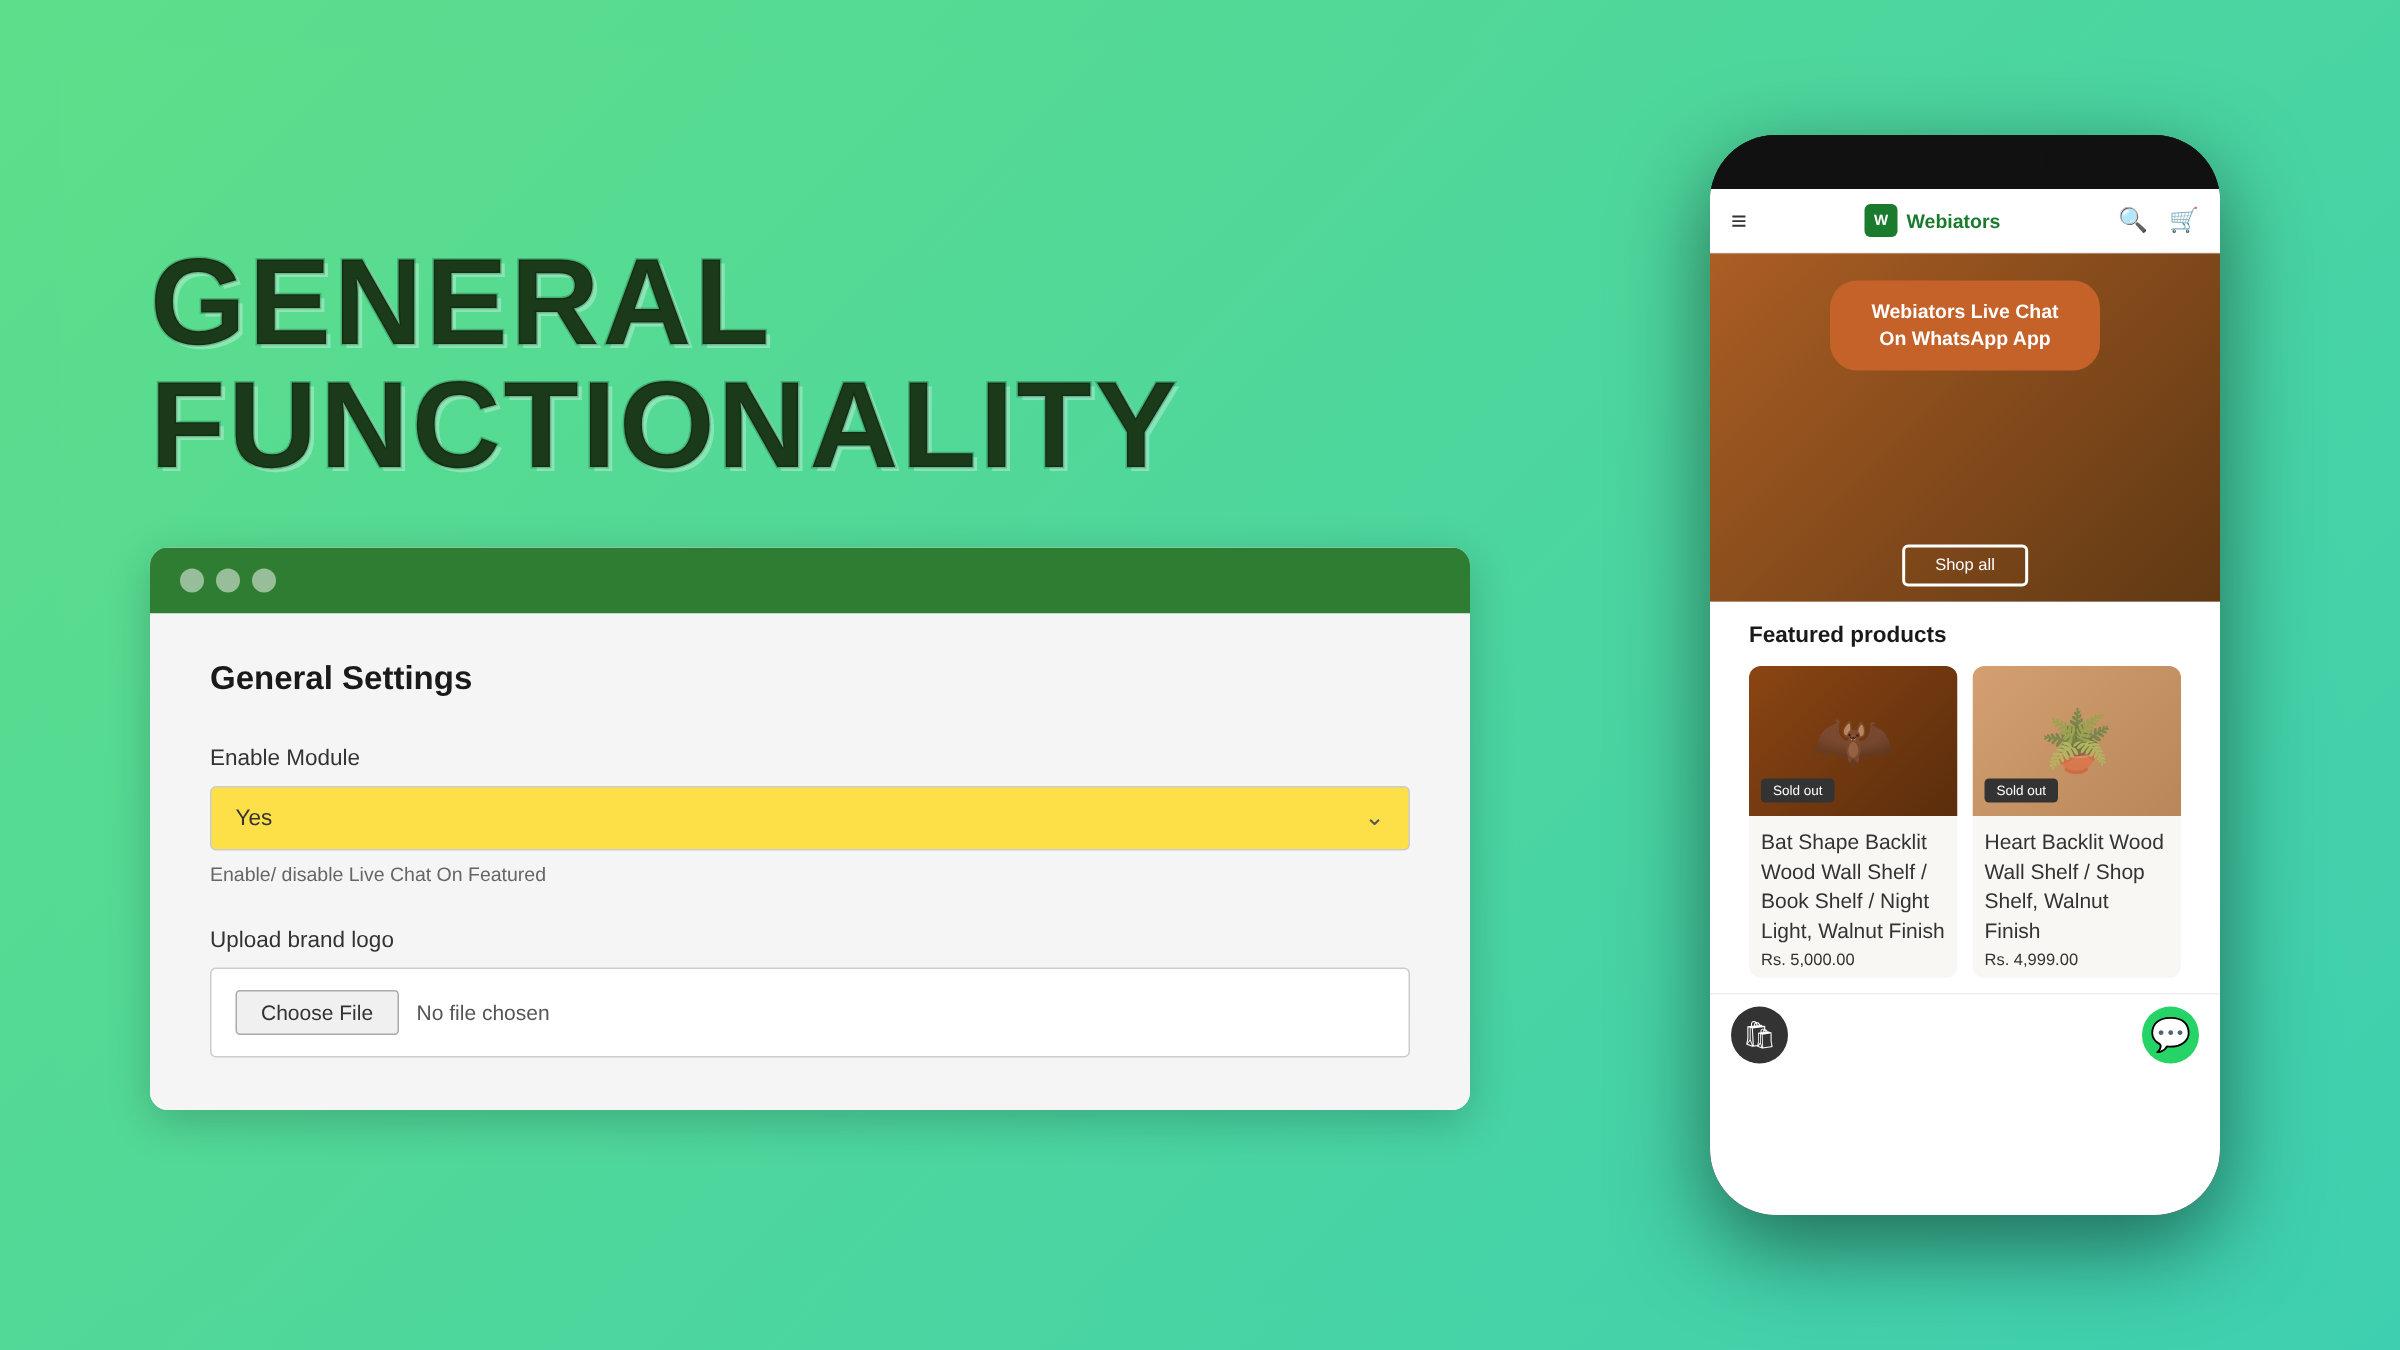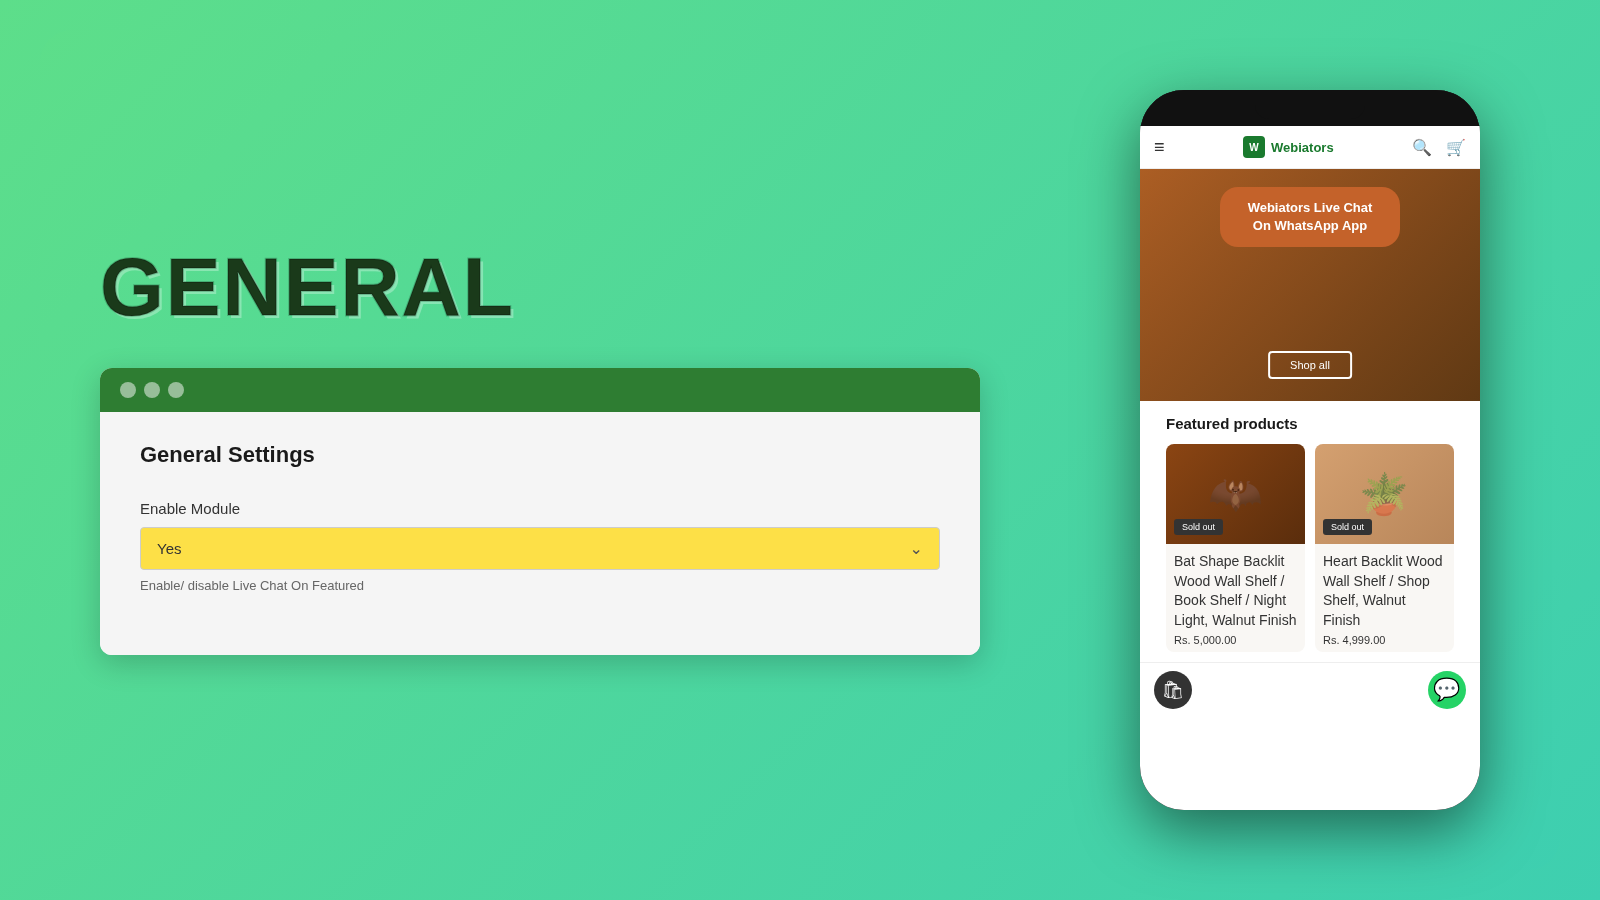--- a/index.html
+++ b/index.html
@@ -58,21 +58,21 @@
       gap: 8px;
     }
     .browser-dot {
       width: 16px;
       height: 16px;
       border-radius: 50%;
       background: rgba(255,255,255,0.5);
     }
     .browser-content {
       background: #f5f5f5;
-      padding: 30px 40px 62px 40px;
+      padding: 30px 40px 35px 40px;
     }
     .settings-title {
       font-size: 22px;
       font-weight: 800;
       color: #1a1a1a;
       margin-bottom: 32px;
     }
     .form-group {
     }
     .form-label {
@@ -242,21 +242,21 @@
       text-align: center;
       color: white;
       font-size: 13px;
       font-weight: 600;
       line-height: 1.4;
       width: 180px;
       z-index: 2;
     }
     .hero-shop-btn {
       position: absolute;
-      bottom: 22px;
+      bottom: 10px;
       left: 50%;
       transform: translateX(-50%);
       background: transparent;
       border: 2px solid white;
       color: white;
       padding: 6px 20px;
       border-radius: 4px;
       font-size: 11px;
       cursor: pointer;
       z-index: 2;
@@ -355,20 +355,21 @@
     }
   </style>
 </head>
 <body>
 
 <div class="outer-card">
 
   <div class="left-section">
     <div class="headline">
       <span>GENERAL</span><br>
+      <span>FUNCTIONALITY</span>
     </div>
 
     <div class="browser-card">
       <div class="browser-titlebar">
         <div class="browser-dot"></div>
         <div class="browser-dot"></div>
         <div class="browser-dot"></div>
       </div>
       <div class="browser-content">
         <div class="settings-title">General Settings</div>
@@ -378,20 +379,27 @@
           <div class="form-select-wrapper">
             <select class="form-select">
               <option>Yes</option>
               <option>No</option>
             </select>
             <span class="select-arrow">⌄</span>
           </div>
           <div class="form-hint">Enable/ disable Live Chat On Featured</div>
         </div>
 
+        <div class="upload-group">
+          <label class="form-label">Upload brand logo</label>
+          <div class="upload-area">
+            <button class="choose-file-btn">Choose File</button>
+            <span class="no-file-text">No file chosen</span>
+          </div>
+        </div>
       </div>
     </div>
   </div>
 
   <div class="right-section">
     <div class="phone-mockup">
       <div class="phone-notch-area">
         <div class="phone-notch"></div>
       </div>
       <div class="phone-screen">

